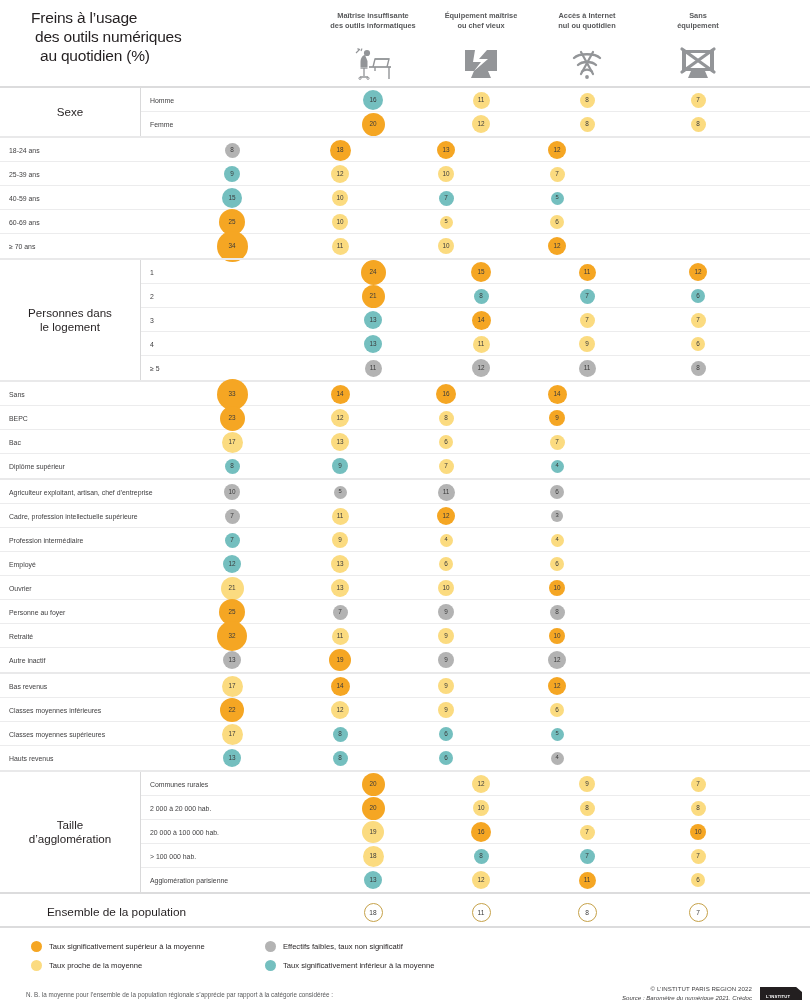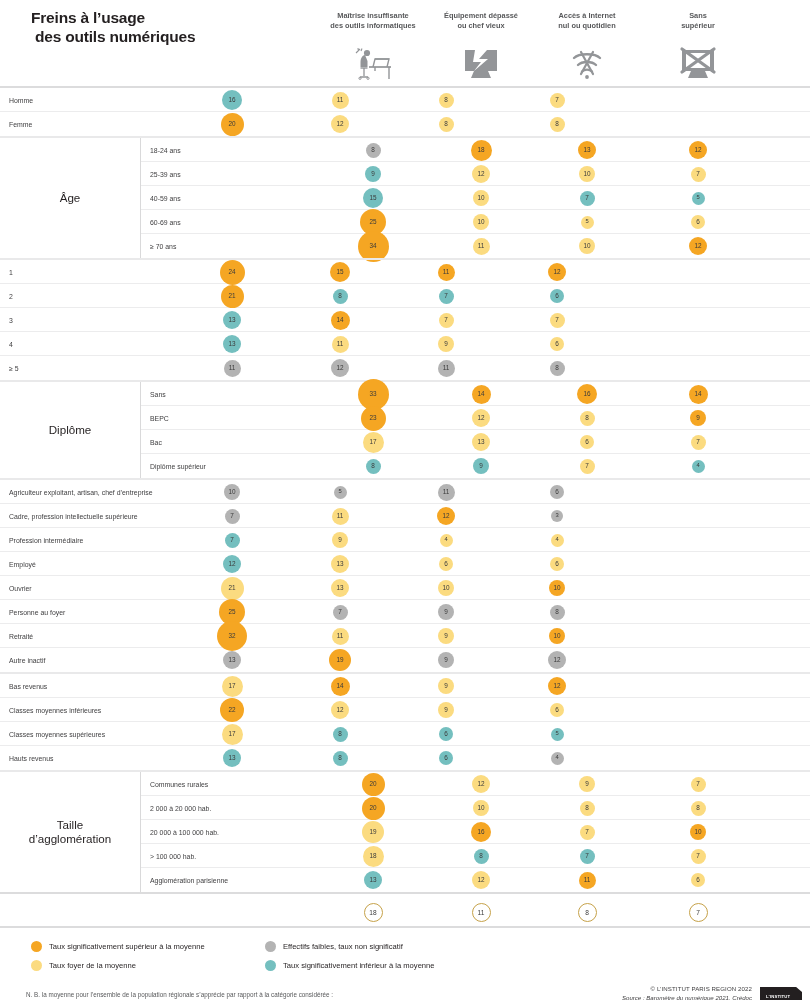--- a/index.html
+++ b/index.html
@@ -10,21 +10,21 @@
     font-family:"Liberation Sans", sans-serif;
     color:#231f20;
     overflow:hidden;
     position:relative;
   }
 
   
   #header { position:relative; height:86px; }
   #title {
     position:absolute; left:31px; top:8px; width:260px;
-    font-size:15.5px; font-weight:bold; line-height:19px;
+    font-size:15.5px; font-weight:normal; line-height:19px;
     letter-spacing:-0.2px; color:#231f20;
   }
   #title span { display:block; }
   #title span.l2 { padding-left:4px; }
   #title span.l3 { padding-left:9px; }
 
   .col-head {
     position:absolute; top:11px;
     text-align:center;
     font-size:7.4px; font-weight:bold; line-height:9.5px;
@@ -129,20 +129,21 @@
   }
   #logo span { display:block; }
 </style>
 </head>
 <body>
 
 <div id="header">
   <div id="title">
     <span class="l1">Freins à l’usage</span>
     <span class="l2">des outils numériques</span>
+    <span class="l3">au quotidien (%)</span>
   </div>
   <div id="col-heads">
       <div class="col-head" style="left: 313px; width: 120px;">
         <span class="ct">Maîtrise insuffisante</span>
         <span class="ct">des outils informatiques</span>
       </div>
       <div class="col-icon" style="left: 343px; width: 60px;">
         <svg width="40" height="38" viewBox="0 0 40 38" fill="none" stroke="#939598" stroke-width="1.6">
      <path d="M3 9 L7 5 M5 4 L5.4 7 M9 4.5 L8 7" stroke-width="1.1"></path>
      <path d="M12 11 c-3 0.5 -4.5 3.5 -4.5 7 l0 5 l7 0 l0 -6" fill="#939598" stroke="none"></path>
@@ -151,21 +152,21 @@
      <path d="M20 23 L22 15 L36 15 L34 23" stroke-width="1.4"></path>
      <path d="M22 15 L36 15" stroke-width="1.4"></path>
      <path d="M36 23 L36 35 M22 23 L22 27" stroke-width="1.4"></path>
      <path d="M11 24 L11 29 M7 33 L15 33 M11 29 L11 32" stroke-width="1.3"></path>
      <path d="M7.5 24 L14.5 24" stroke-width="1.4"></path>
      <circle cx="7" cy="34.3" r="1.1" stroke-width="1"></circle>
      <circle cx="15" cy="34.3" r="1.1" stroke-width="1"></circle>
    </svg>
       </div>
       <div class="col-head" style="left: 421px; width: 120px;">
-        <span class="ct">Équipement dépassé</span>
+        <span class="ct">Équipement maîtrise</span>
         <span class="ct">ou chef vieux</span>
       </div>
       <div class="col-icon" style="left: 451px; width: 60px;">
         <svg width="40" height="36" viewBox="0 0 40 36" fill="none">
      <path d="M4 4 L36 4 L36 25 L4 25 Z" fill="#939598"></path>
      <path d="M14 4 L26 4 L18 13 L27 13 L13 25 L20 16 L12 16 Z" fill="#ffffff"></path>
      <path d="M13 25 L27 25 L30 32 L10 32 Z" fill="#939598"></path>
    </svg>
       </div>
       <div class="col-head" style="left: 527px; width: 120px;">
@@ -177,35 +178,38 @@
      <path d="M7 10 C12 5 28 5 33 10"></path>
      <path d="M11 17 C15 13 25 13 29 17"></path>
      <path d="M15 23.5 C17.5 21 22.5 21 25 23.5"></path>
      <circle cx="20" cy="29" r="1.9" fill="#939598" stroke="none"></circle>
      <path d="M14 4 L26 26" stroke-width="2.2"></path>
      <path d="M26 4 L14 26" stroke-width="2.2"></path>
    </svg>
       </div>
       <div class="col-head" style="left: 638px; width: 120px;">
         <span class="ct">Sans</span>
-        <span class="ct">supérieur</span>
+        <span class="ct">équipement</span>
       </div>
       <div class="col-icon" style="left: 668px; width: 60px;">
         <svg width="42" height="36" viewBox="0 0 42 36" fill="none">
      <path d="M5 4 L37 4 L37 25 L5 25 Z" fill="#939598"></path>
      <path d="M9 7 L33 7 L33 22 L9 22 Z" fill="#ffffff"></path>
      <path d="M14 25 L28 25 L31 32 L11 32 Z" fill="#939598"></path>
      <path d="M5 3 L37 26 M37 3 L5 26" stroke="#939598" stroke-width="3.2" stroke-linecap="round"></path>
    </svg>
       </div>
     </div>
 </div>
 
 <div id="table">
     <div class="grp">
+      <div class="grp-label">
+        <div>Sexe</div>
+      </div>
       <div class="grp-rows">
         <div class="row">
           <div class="row-label">Homme</div>
           <div class="cell" style="left: 202px;">
             <div class="bub" style="width: 20px; height: 20px; background: rgb(116, 191, 191);">16</div>
           </div>
           <div class="cell" style="left: 310px;">
             <div class="bub" style="width: 17px; height: 17px; background: rgb(251, 219, 128);">11</div>
           </div>
           <div class="cell" style="left: 416px;">
@@ -221,189 +225,189 @@
             <div class="bub" style="width: 23px; height: 23px; background: rgb(245, 166, 35);">20</div>
           </div>
           <div class="cell" style="left: 310px;">
             <div class="bub" style="width: 18px; height: 18px; background: rgb(251, 219, 128);">12</div>
           </div>
           <div class="cell" style="left: 416px;">
             <div class="bub" style="width: 15px; height: 15px; background: rgb(251, 219, 128);">8</div>
           </div>
           <div class="cell" style="left: 527px;">
             <div class="bub" style="width: 15px; height: 15px; background: rgb(251, 219, 128);">8</div>
+          </div>
+        </div>
+      </div>
+    </div>
+    <div class="grp">
+      <div class="grp-rows">
+        <div class="row">
+          <div class="row-label">18-24 ans</div>
+          <div class="cell" style="left: 202px;">
+            <div class="bub" style="width: 15px; height: 15px; background: rgb(179, 179, 179);">8</div>
+          </div>
+          <div class="cell" style="left: 310px;">
+            <div class="bub" style="width: 21px; height: 21px; background: rgb(245, 166, 35);">18</div>
+          </div>
+          <div class="cell" style="left: 416px;">
+            <div class="bub" style="width: 18px; height: 18px; background: rgb(245, 166, 35);">13</div>
+          </div>
+          <div class="cell" style="left: 527px;">
+            <div class="bub" style="width: 18px; height: 18px; background: rgb(245, 166, 35);">12</div>
+          </div>
+        </div>
+        <div class="row">
+          <div class="row-label">25-39 ans</div>
+          <div class="cell" style="left: 202px;">
+            <div class="bub" style="width: 16px; height: 16px; background: rgb(116, 191, 191);">9</div>
+          </div>
+          <div class="cell" style="left: 310px;">
+            <div class="bub" style="width: 18px; height: 18px; background: rgb(251, 219, 128);">12</div>
+          </div>
+          <div class="cell" style="left: 416px;">
+            <div class="bub" style="width: 16px; height: 16px; background: rgb(251, 219, 128);">10</div>
+          </div>
+          <div class="cell" style="left: 527px;">
+            <div class="bub" style="width: 15px; height: 15px; background: rgb(251, 219, 128);">7</div>
+          </div>
+        </div>
+        <div class="row">
+          <div class="row-label">40-59 ans</div>
+          <div class="cell" style="left: 202px;">
+            <div class="bub" style="width: 20px; height: 20px; background: rgb(116, 191, 191);">15</div>
+          </div>
+          <div class="cell" style="left: 310px;">
+            <div class="bub" style="width: 16px; height: 16px; background: rgb(251, 219, 128);">10</div>
+          </div>
+          <div class="cell" style="left: 416px;">
+            <div class="bub" style="width: 15px; height: 15px; background: rgb(116, 191, 191);">7</div>
+          </div>
+          <div class="cell" style="left: 527px;">
+            <div class="bub" style="width: 13px; height: 13px; background: rgb(116, 191, 191); font-size: 5.8px;">5</div>
+          </div>
+        </div>
+        <div class="row">
+          <div class="row-label">60-69 ans</div>
+          <div class="cell" style="left: 202px;">
+            <div class="bub" style="width: 26px; height: 26px; background: rgb(245, 166, 35);">25</div>
+          </div>
+          <div class="cell" style="left: 310px;">
+            <div class="bub" style="width: 16px; height: 16px; background: rgb(251, 219, 128);">10</div>
+          </div>
+          <div class="cell" style="left: 416px;">
+            <div class="bub" style="width: 13px; height: 13px; background: rgb(251, 219, 128); font-size: 5.8px;">5</div>
+          </div>
+          <div class="cell" style="left: 527px;">
+            <div class="bub" style="width: 14px; height: 14px; background: rgb(251, 219, 128);">6</div>
+          </div>
+        </div>
+        <div class="row">
+          <div class="row-label">≥ 70 ans</div>
+          <div class="cell" style="left: 202px;">
+            <div class="bub" style="width: 31px; height: 31px; background: rgb(245, 166, 35);">34</div>
+          </div>
+          <div class="cell" style="left: 310px;">
+            <div class="bub" style="width: 17px; height: 17px; background: rgb(251, 219, 128);">11</div>
+          </div>
+          <div class="cell" style="left: 416px;">
+            <div class="bub" style="width: 16px; height: 16px; background: rgb(251, 219, 128);">10</div>
+          </div>
+          <div class="cell" style="left: 527px;">
+            <div class="bub" style="width: 18px; height: 18px; background: rgb(245, 166, 35);">12</div>
           </div>
         </div>
       </div>
     </div>
     <div class="grp">
       <div class="grp-label">
-        <div>Âge</div>
+        <div>
+          <div>Personnes dans</div>
+          <div>le logement</div>
+        </div>
       </div>
       <div class="grp-rows">
         <div class="row">
-          <div class="row-label">18-24 ans</div>
-          <div class="cell" style="left: 202px;">
+          <div class="row-label">1</div>
+          <div class="cell" style="left: 202px;">
+            <div class="bub" style="width: 25px; height: 25px; background: rgb(245, 166, 35);">24</div>
+          </div>
+          <div class="cell" style="left: 310px;">
+            <div class="bub" style="width: 20px; height: 20px; background: rgb(245, 166, 35);">15</div>
+          </div>
+          <div class="cell" style="left: 416px;">
+            <div class="bub" style="width: 17px; height: 17px; background: rgb(245, 166, 35);">11</div>
+          </div>
+          <div class="cell" style="left: 527px;">
+            <div class="bub" style="width: 18px; height: 18px; background: rgb(245, 166, 35);">12</div>
+          </div>
+        </div>
+        <div class="row">
+          <div class="row-label">2</div>
+          <div class="cell" style="left: 202px;">
+            <div class="bub" style="width: 23px; height: 23px; background: rgb(245, 166, 35);">21</div>
+          </div>
+          <div class="cell" style="left: 310px;">
+            <div class="bub" style="width: 15px; height: 15px; background: rgb(116, 191, 191);">8</div>
+          </div>
+          <div class="cell" style="left: 416px;">
+            <div class="bub" style="width: 15px; height: 15px; background: rgb(116, 191, 191);">7</div>
+          </div>
+          <div class="cell" style="left: 527px;">
+            <div class="bub" style="width: 14px; height: 14px; background: rgb(116, 191, 191);">6</div>
+          </div>
+        </div>
+        <div class="row">
+          <div class="row-label">3</div>
+          <div class="cell" style="left: 202px;">
+            <div class="bub" style="width: 18px; height: 18px; background: rgb(116, 191, 191);">13</div>
+          </div>
+          <div class="cell" style="left: 310px;">
+            <div class="bub" style="width: 19px; height: 19px; background: rgb(245, 166, 35);">14</div>
+          </div>
+          <div class="cell" style="left: 416px;">
+            <div class="bub" style="width: 15px; height: 15px; background: rgb(251, 219, 128);">7</div>
+          </div>
+          <div class="cell" style="left: 527px;">
+            <div class="bub" style="width: 15px; height: 15px; background: rgb(251, 219, 128);">7</div>
+          </div>
+        </div>
+        <div class="row">
+          <div class="row-label">4</div>
+          <div class="cell" style="left: 202px;">
+            <div class="bub" style="width: 18px; height: 18px; background: rgb(116, 191, 191);">13</div>
+          </div>
+          <div class="cell" style="left: 310px;">
+            <div class="bub" style="width: 17px; height: 17px; background: rgb(251, 219, 128);">11</div>
+          </div>
+          <div class="cell" style="left: 416px;">
+            <div class="bub" style="width: 16px; height: 16px; background: rgb(251, 219, 128);">9</div>
+          </div>
+          <div class="cell" style="left: 527px;">
+            <div class="bub" style="width: 14px; height: 14px; background: rgb(251, 219, 128);">6</div>
+          </div>
+        </div>
+        <div class="row">
+          <div class="row-label">≥ 5</div>
+          <div class="cell" style="left: 202px;">
+            <div class="bub" style="width: 17px; height: 17px; background: rgb(179, 179, 179);">11</div>
+          </div>
+          <div class="cell" style="left: 310px;">
+            <div class="bub" style="width: 18px; height: 18px; background: rgb(179, 179, 179);">12</div>
+          </div>
+          <div class="cell" style="left: 416px;">
+            <div class="bub" style="width: 17px; height: 17px; background: rgb(179, 179, 179);">11</div>
+          </div>
+          <div class="cell" style="left: 527px;">
             <div class="bub" style="width: 15px; height: 15px; background: rgb(179, 179, 179);">8</div>
           </div>
-          <div class="cell" style="left: 310px;">
-            <div class="bub" style="width: 21px; height: 21px; background: rgb(245, 166, 35);">18</div>
-          </div>
-          <div class="cell" style="left: 416px;">
-            <div class="bub" style="width: 18px; height: 18px; background: rgb(245, 166, 35);">13</div>
-          </div>
-          <div class="cell" style="left: 527px;">
-            <div class="bub" style="width: 18px; height: 18px; background: rgb(245, 166, 35);">12</div>
-          </div>
-        </div>
-        <div class="row">
-          <div class="row-label">25-39 ans</div>
-          <div class="cell" style="left: 202px;">
-            <div class="bub" style="width: 16px; height: 16px; background: rgb(116, 191, 191);">9</div>
-          </div>
-          <div class="cell" style="left: 310px;">
-            <div class="bub" style="width: 18px; height: 18px; background: rgb(251, 219, 128);">12</div>
-          </div>
-          <div class="cell" style="left: 416px;">
-            <div class="bub" style="width: 16px; height: 16px; background: rgb(251, 219, 128);">10</div>
-          </div>
-          <div class="cell" style="left: 527px;">
-            <div class="bub" style="width: 15px; height: 15px; background: rgb(251, 219, 128);">7</div>
-          </div>
-        </div>
-        <div class="row">
-          <div class="row-label">40-59 ans</div>
-          <div class="cell" style="left: 202px;">
-            <div class="bub" style="width: 20px; height: 20px; background: rgb(116, 191, 191);">15</div>
-          </div>
-          <div class="cell" style="left: 310px;">
-            <div class="bub" style="width: 16px; height: 16px; background: rgb(251, 219, 128);">10</div>
-          </div>
-          <div class="cell" style="left: 416px;">
-            <div class="bub" style="width: 15px; height: 15px; background: rgb(116, 191, 191);">7</div>
-          </div>
-          <div class="cell" style="left: 527px;">
-            <div class="bub" style="width: 13px; height: 13px; background: rgb(116, 191, 191); font-size: 5.8px;">5</div>
-          </div>
-        </div>
-        <div class="row">
-          <div class="row-label">60-69 ans</div>
-          <div class="cell" style="left: 202px;">
-            <div class="bub" style="width: 26px; height: 26px; background: rgb(245, 166, 35);">25</div>
-          </div>
-          <div class="cell" style="left: 310px;">
-            <div class="bub" style="width: 16px; height: 16px; background: rgb(251, 219, 128);">10</div>
-          </div>
-          <div class="cell" style="left: 416px;">
-            <div class="bub" style="width: 13px; height: 13px; background: rgb(251, 219, 128); font-size: 5.8px;">5</div>
-          </div>
-          <div class="cell" style="left: 527px;">
-            <div class="bub" style="width: 14px; height: 14px; background: rgb(251, 219, 128);">6</div>
-          </div>
-        </div>
-        <div class="row">
-          <div class="row-label">≥ 70 ans</div>
-          <div class="cell" style="left: 202px;">
-            <div class="bub" style="width: 31px; height: 31px; background: rgb(245, 166, 35);">34</div>
-          </div>
-          <div class="cell" style="left: 310px;">
-            <div class="bub" style="width: 17px; height: 17px; background: rgb(251, 219, 128);">11</div>
-          </div>
-          <div class="cell" style="left: 416px;">
-            <div class="bub" style="width: 16px; height: 16px; background: rgb(251, 219, 128);">10</div>
-          </div>
-          <div class="cell" style="left: 527px;">
-            <div class="bub" style="width: 18px; height: 18px; background: rgb(245, 166, 35);">12</div>
-          </div>
         </div>
       </div>
     </div>
     <div class="grp">
-      <div class="grp-rows">
-        <div class="row">
-          <div class="row-label">1</div>
-          <div class="cell" style="left: 202px;">
-            <div class="bub" style="width: 25px; height: 25px; background: rgb(245, 166, 35);">24</div>
-          </div>
-          <div class="cell" style="left: 310px;">
-            <div class="bub" style="width: 20px; height: 20px; background: rgb(245, 166, 35);">15</div>
-          </div>
-          <div class="cell" style="left: 416px;">
-            <div class="bub" style="width: 17px; height: 17px; background: rgb(245, 166, 35);">11</div>
-          </div>
-          <div class="cell" style="left: 527px;">
-            <div class="bub" style="width: 18px; height: 18px; background: rgb(245, 166, 35);">12</div>
-          </div>
-        </div>
-        <div class="row">
-          <div class="row-label">2</div>
-          <div class="cell" style="left: 202px;">
-            <div class="bub" style="width: 23px; height: 23px; background: rgb(245, 166, 35);">21</div>
-          </div>
-          <div class="cell" style="left: 310px;">
-            <div class="bub" style="width: 15px; height: 15px; background: rgb(116, 191, 191);">8</div>
-          </div>
-          <div class="cell" style="left: 416px;">
-            <div class="bub" style="width: 15px; height: 15px; background: rgb(116, 191, 191);">7</div>
-          </div>
-          <div class="cell" style="left: 527px;">
-            <div class="bub" style="width: 14px; height: 14px; background: rgb(116, 191, 191);">6</div>
-          </div>
-        </div>
-        <div class="row">
-          <div class="row-label">3</div>
-          <div class="cell" style="left: 202px;">
-            <div class="bub" style="width: 18px; height: 18px; background: rgb(116, 191, 191);">13</div>
-          </div>
-          <div class="cell" style="left: 310px;">
-            <div class="bub" style="width: 19px; height: 19px; background: rgb(245, 166, 35);">14</div>
-          </div>
-          <div class="cell" style="left: 416px;">
-            <div class="bub" style="width: 15px; height: 15px; background: rgb(251, 219, 128);">7</div>
-          </div>
-          <div class="cell" style="left: 527px;">
-            <div class="bub" style="width: 15px; height: 15px; background: rgb(251, 219, 128);">7</div>
-          </div>
-        </div>
-        <div class="row">
-          <div class="row-label">4</div>
-          <div class="cell" style="left: 202px;">
-            <div class="bub" style="width: 18px; height: 18px; background: rgb(116, 191, 191);">13</div>
-          </div>
-          <div class="cell" style="left: 310px;">
-            <div class="bub" style="width: 17px; height: 17px; background: rgb(251, 219, 128);">11</div>
-          </div>
-          <div class="cell" style="left: 416px;">
-            <div class="bub" style="width: 16px; height: 16px; background: rgb(251, 219, 128);">9</div>
-          </div>
-          <div class="cell" style="left: 527px;">
-            <div class="bub" style="width: 14px; height: 14px; background: rgb(251, 219, 128);">6</div>
-          </div>
-        </div>
-        <div class="row">
-          <div class="row-label">≥ 5</div>
-          <div class="cell" style="left: 202px;">
-            <div class="bub" style="width: 17px; height: 17px; background: rgb(179, 179, 179);">11</div>
-          </div>
-          <div class="cell" style="left: 310px;">
-            <div class="bub" style="width: 18px; height: 18px; background: rgb(179, 179, 179);">12</div>
-          </div>
-          <div class="cell" style="left: 416px;">
-            <div class="bub" style="width: 17px; height: 17px; background: rgb(179, 179, 179);">11</div>
-          </div>
-          <div class="cell" style="left: 527px;">
-            <div class="bub" style="width: 15px; height: 15px; background: rgb(179, 179, 179);">8</div>
-          </div>
-        </div>
-      </div>
-    </div>
-    <div class="grp">
-      <div class="grp-label">
-        <div>Diplôme</div>
-      </div>
       <div class="grp-rows">
         <div class="row">
           <div class="row-label">Sans</div>
           <div class="cell" style="left: 202px;">
             <div class="bub" style="width: 31px; height: 31px; background: rgb(245, 166, 35);">33</div>
           </div>
           <div class="cell" style="left: 310px;">
             <div class="bub" style="width: 19px; height: 19px; background: rgb(245, 166, 35);">14</div>
           </div>
           <div class="cell" style="left: 416px;">
@@ -729,20 +733,21 @@
           </div>
           <div class="cell" style="left: 527px;">
             <div class="bub" style="width: 14px; height: 14px; background: rgb(251, 219, 128);">6</div>
           </div>
         </div>
       </div>
     </div>
   </div>
 
 <div id="ensemble">
+  <div id="ensemble-label">Ensemble de la population</div>
 <div class="ens-cell" style="left: 343px;">
       <div class="ens-bub" style="border-color: rgb(198, 162, 74);">18</div>
     </div>
     <div class="ens-cell" style="left: 451px;">
       <div class="ens-bub" style="border-color: rgb(198, 162, 74);">11</div>
     </div>
     <div class="ens-cell" style="left: 557px;">
       <div class="ens-bub" style="border-color: rgb(198, 162, 74);">8</div>
     </div>
     <div class="ens-cell" style="left: 668px;">
@@ -750,21 +755,21 @@
     </div>
   </div>
 
 <div id="legend">
     <div class="leg-item" style="left: 31px; top: 2px;">
       <div class="leg-dot" style="background: rgb(245, 166, 35);"></div>
       <div class="leg-txt">Taux significativement supérieur à la moyenne</div>
     </div>
     <div class="leg-item" style="left: 31px; top: 21px;">
       <div class="leg-dot" style="background: rgb(251, 219, 128);"></div>
-      <div class="leg-txt">Taux foyer de la moyenne</div>
+      <div class="leg-txt">Taux proche de la moyenne</div>
     </div>
     <div class="leg-item" style="left: 265px; top: 2px;">
       <div class="leg-dot" style="background: rgb(179, 179, 179);"></div>
       <div class="leg-txt">Effectifs faibles, taux non significatif</div>
     </div>
     <div class="leg-item" style="left: 265px; top: 21px;">
       <div class="leg-dot" style="background: rgb(116, 191, 191);"></div>
       <div class="leg-txt">Taux significativement inférieur à la moyenne</div>
     </div>
   </div>

